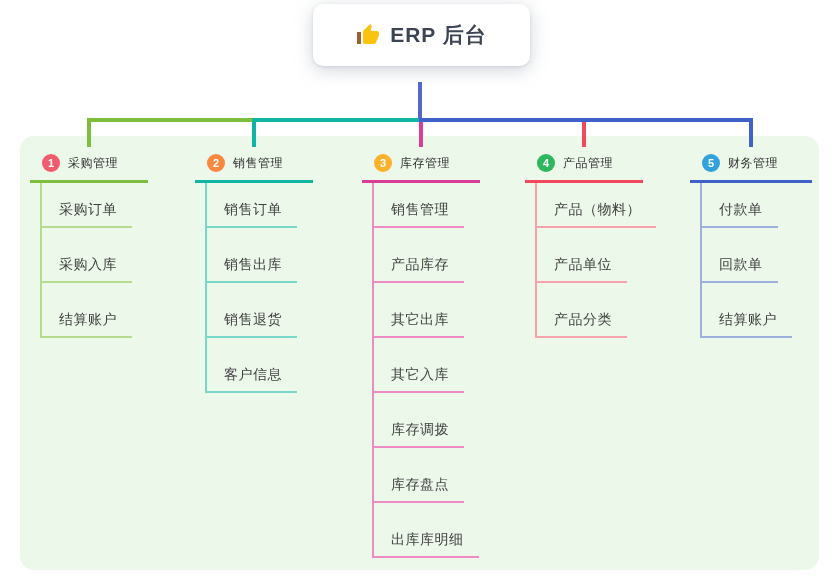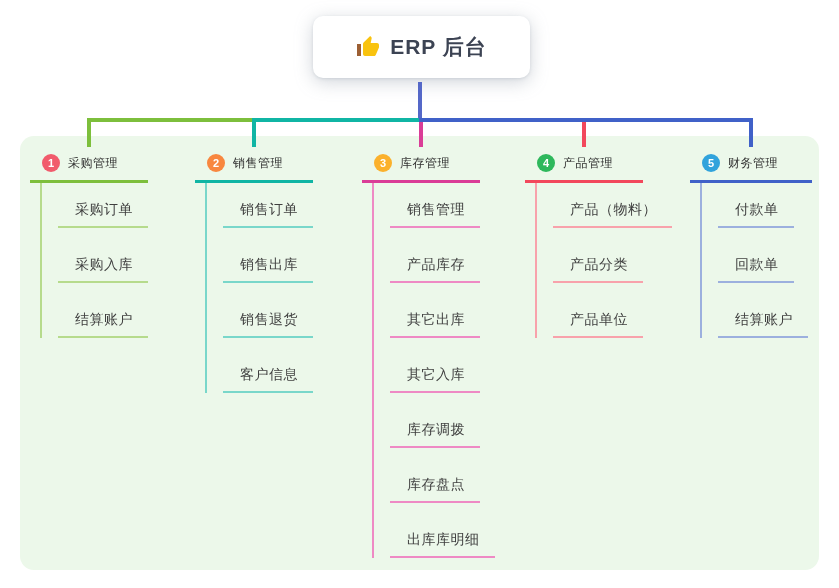--- a/index.html
+++ b/index.html
@@ -7,21 +7,21 @@
   #canvas {
     position: relative;
     width: 839px;
     height: 588px;
     background: #ffffff;
     overflow: hidden;
   }
   
   .root-node {
     position: absolute;
-    left: 313px; top: 16px;
+    left: 313px; top: 4px;
     width: 217px; height: 62px;
     background: #ffffff;
     border-radius: 10px;
     box-shadow: 0 4px 18px rgba(140,150,165,0.40), 0 1px 3px rgba(140,150,165,0.25);
     display: flex; align-items: center; justify-content: center;
     gap: 10px;
     cursor: default;
   }
   .root-node .title {
     font-size: 21px;
@@ -76,21 +76,20 @@
   }
   .child {
     box-sizing: border-box;
     height: 55px;
     display: flex;
     align-items: flex-end;
     padding: 0 15px 7px 17px;
     border-bottom: 2px solid #ccc;
     width: max-content;
     cursor: default;
-    margin-left: 16px;
   }
   .child:first-child { height: 45px; }
   .child-label {
     font-size: 14px;
     color: #3f3f3f;
     white-space: nowrap;
     letter-spacing: 0.5px;
   }
 </style>
 </head>
@@ -191,24 +190,24 @@
       <div class="branch" style="left: 525px; top: 146px;">
         <div class="branch-header" style="border-bottom-color: rgb(242, 72, 92); width: 106px;">
           <span class="badge" style="background: rgb(46, 184, 92);">4</span>
           <span class="branch-label">产品管理</span>
         </div>
         <div class="children" style="border-left-color: rgb(248, 162, 171);">
           <div class="child" style="border-bottom-color: rgb(248, 162, 171);">
             <span class="child-label">产品（物料）</span>
           </div>
           <div class="child" style="border-bottom-color: rgb(248, 162, 171);">
+            <span class="child-label">产品单位</span>
+          </div>
+          <div class="child" style="border-bottom-color: rgb(248, 162, 171);">
             <span class="child-label">产品分类</span>
-          </div>
-          <div class="child" style="border-bottom-color: rgb(248, 162, 171);">
-            <span class="child-label">产品单位</span>
           </div>
         </div>
       </div>
       <div class="branch" style="left: 690px; top: 146px;">
         <div class="branch-header" style="border-bottom-color: rgb(64, 97, 200); width: 110px;">
           <span class="badge" style="background: rgb(49, 163, 220);">5</span>
           <span class="branch-label">财务管理</span>
         </div>
         <div class="children" style="border-left-color: rgb(156, 176, 222);">
           <div class="child" style="border-bottom-color: rgb(156, 176, 222);">

